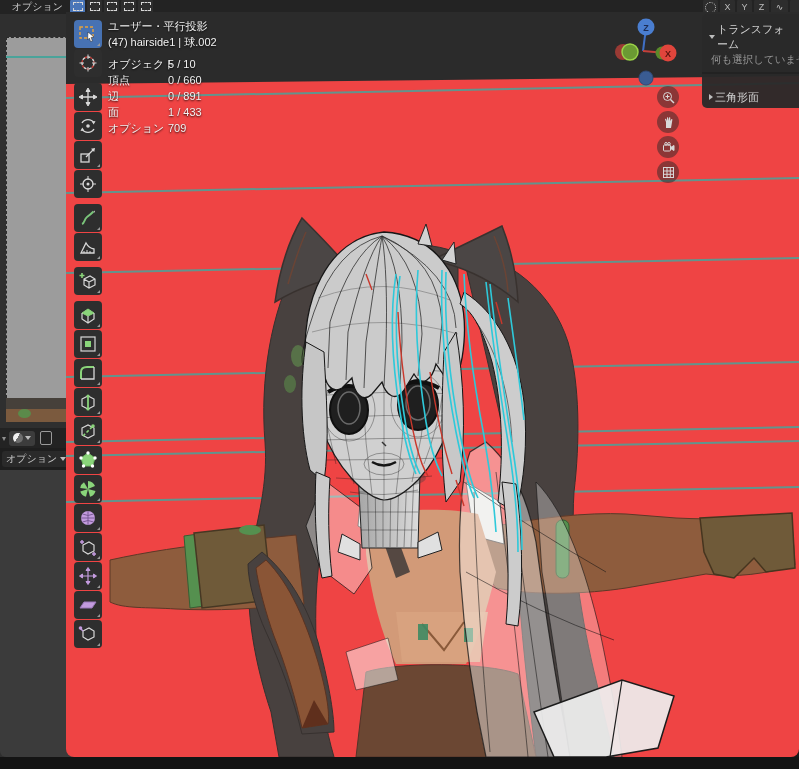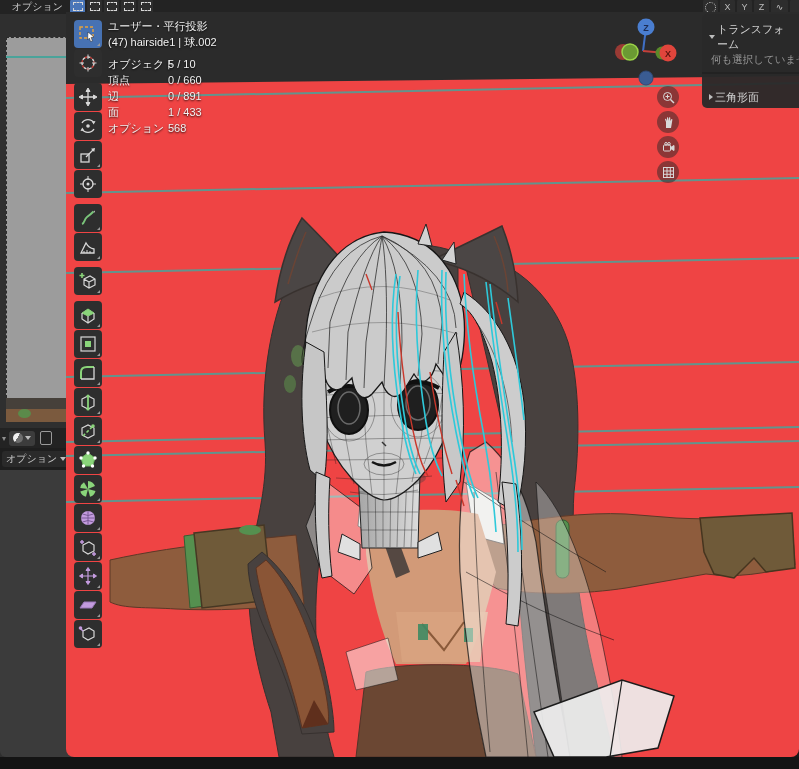--- a/index.html
+++ b/index.html
@@ -485,21 +485,21 @@
       </div>
 
       <div class="stats">
         <div>ユーザー・平行投影</div>
         <div>(47) hairside1 | 球.002</div>
         <div class="block">
           <div class="stat-row"><span class="l">オブジェクト</span><span>5 / 10</span></div>
           <div class="stat-row"><span class="l">頂点</span><span>0 / 660</span></div>
           <div class="stat-row"><span class="l">辺</span><span>0 / 891</span></div>
           <div class="stat-row"><span class="l">面</span><span>1 / 433</span></div>
-          <div class="stat-row"><span class="l">オプション</span><span>568</span></div>
+          <div class="stat-row"><span class="l">オプション</span><span>709</span></div>
         </div>
       </div>
 
       <div class="npanel">
         <div class="np-row">
           <span class="tri-down"></span>
           <span>トランスフォーム</span>
         </div>
         <div class="np-body">何も選択していません</div>
         <div class="np-div"></div>

